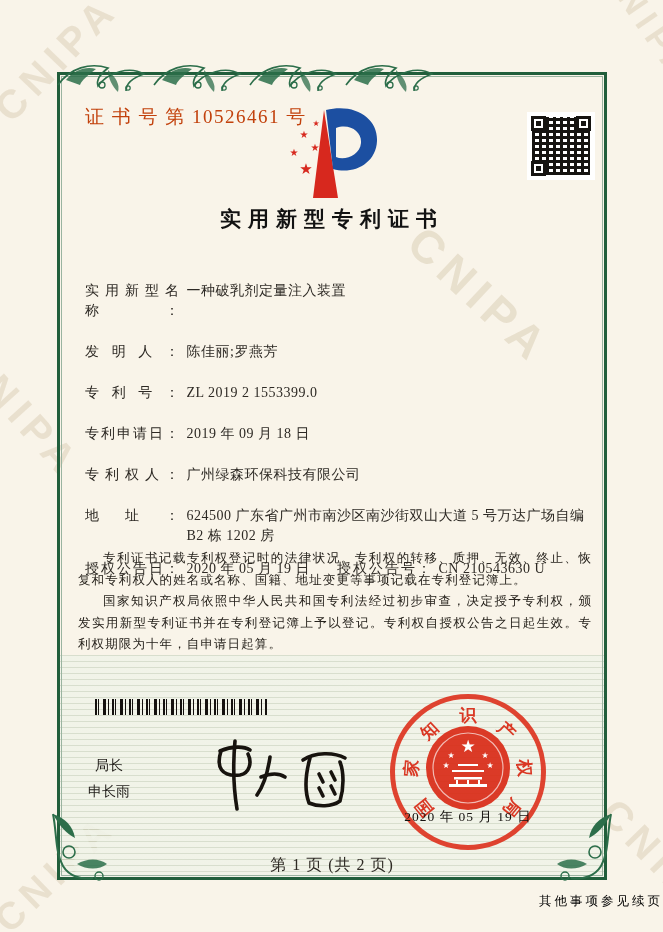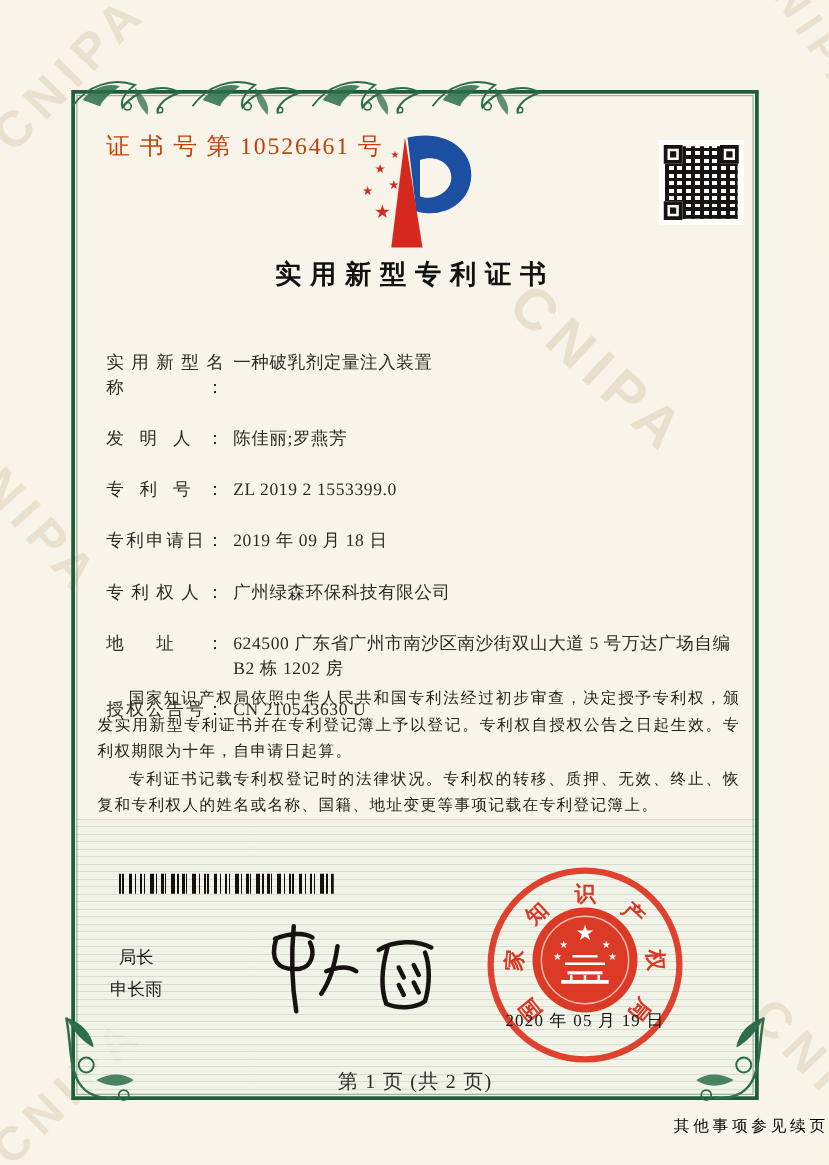--- a/index.html
+++ b/index.html
@@ -157,30 +157,34 @@
       </div>
       <div class="field-row">
         <span class="fl">专利权人：</span>
         <span class="fv">广州绿森环保科技有限公司</span>
       </div>
       <div class="field-row" style="margin-bottom:13px;">
         <span class="fl">地址：</span>
         <span class="fv fv-addr">624500 广东省广州市南沙区南沙街双山大道 5 号万达广场自编 B2 栋 1202 房</span>
       </div>
       <div class="field-row grant-row">
+        <span class="grant-left">
+          <span class="fl">授权公告日：</span>
+          <span class="fv">2020 年 05 月 19 日</span>
+        </span>
         <span class="grant-right">
           <span class="fl">授权公告号：</span>
           <span class="fv">CN 210543630 U</span>
         </span>
       </div>
     </div>
 
     <div class="paras">
+      <p>专利证书记载专利权登记时的法律状况。专利权的转移、质押、无效、终止、恢复和专利权人的姓名或名称、国籍、地址变更等事项记载在专利登记簿上。</p>
       <p>国家知识产权局依照中华人民共和国专利法经过初步审查，决定授予专利权，颁发实用新型专利证书并在专利登记簿上予以登记。专利权自授权公告之日起生效。专利权期限为十年，自申请日起算。</p>
-      <p>专利证书记载专利权登记时的法律状况。专利权的转移、质押、无效、终止、恢复和专利权人的姓名或名称、国籍、地址变更等事项记载在专利登记簿上。</p>
     </div>
 
     <div class="barcode"></div>
 
     <div class="signer">
       <div>局长</div>
       <div>申长雨</div>
     </div>
 
     <svg class="sig" width="175" height="80" viewBox="0 0 175 80">

